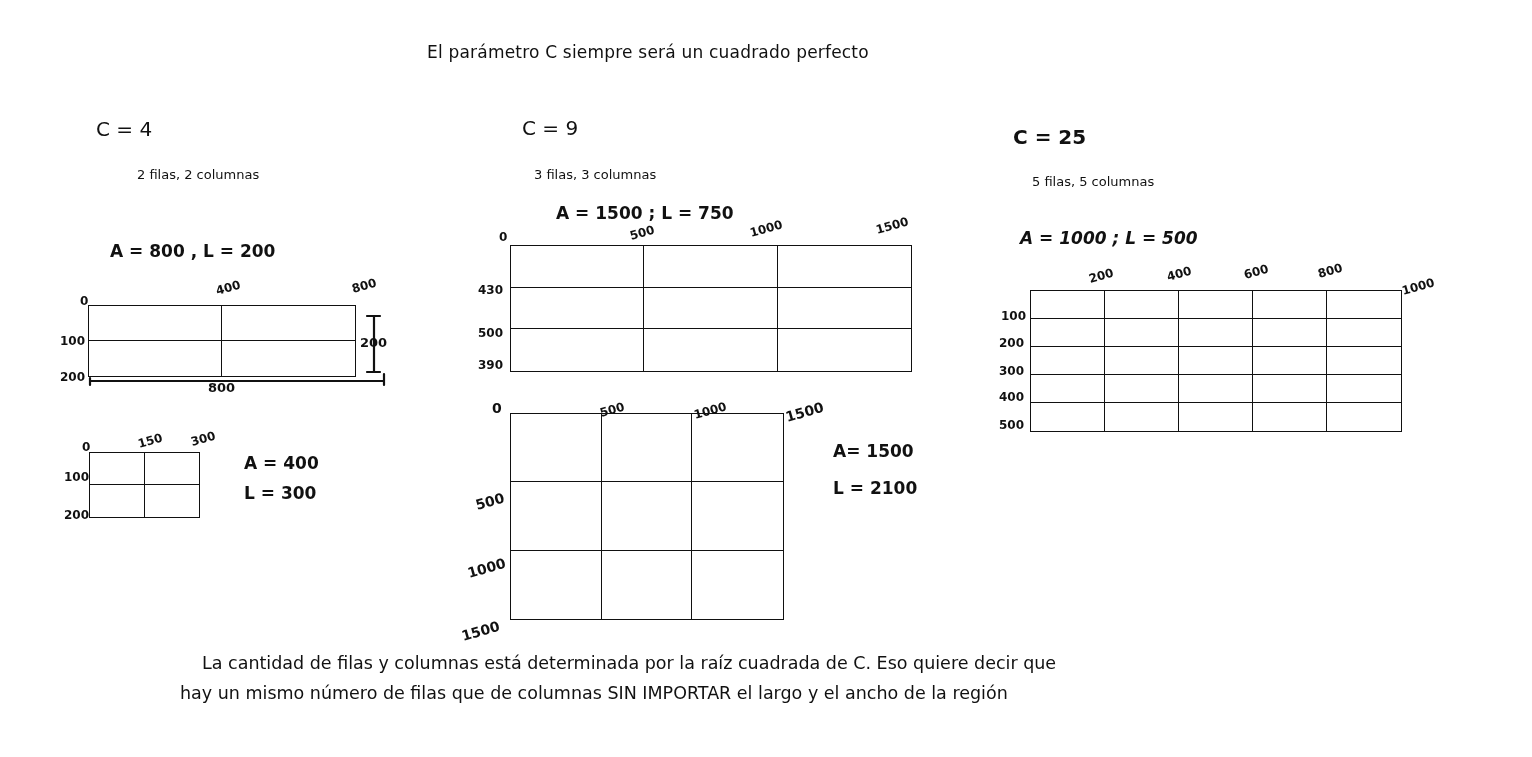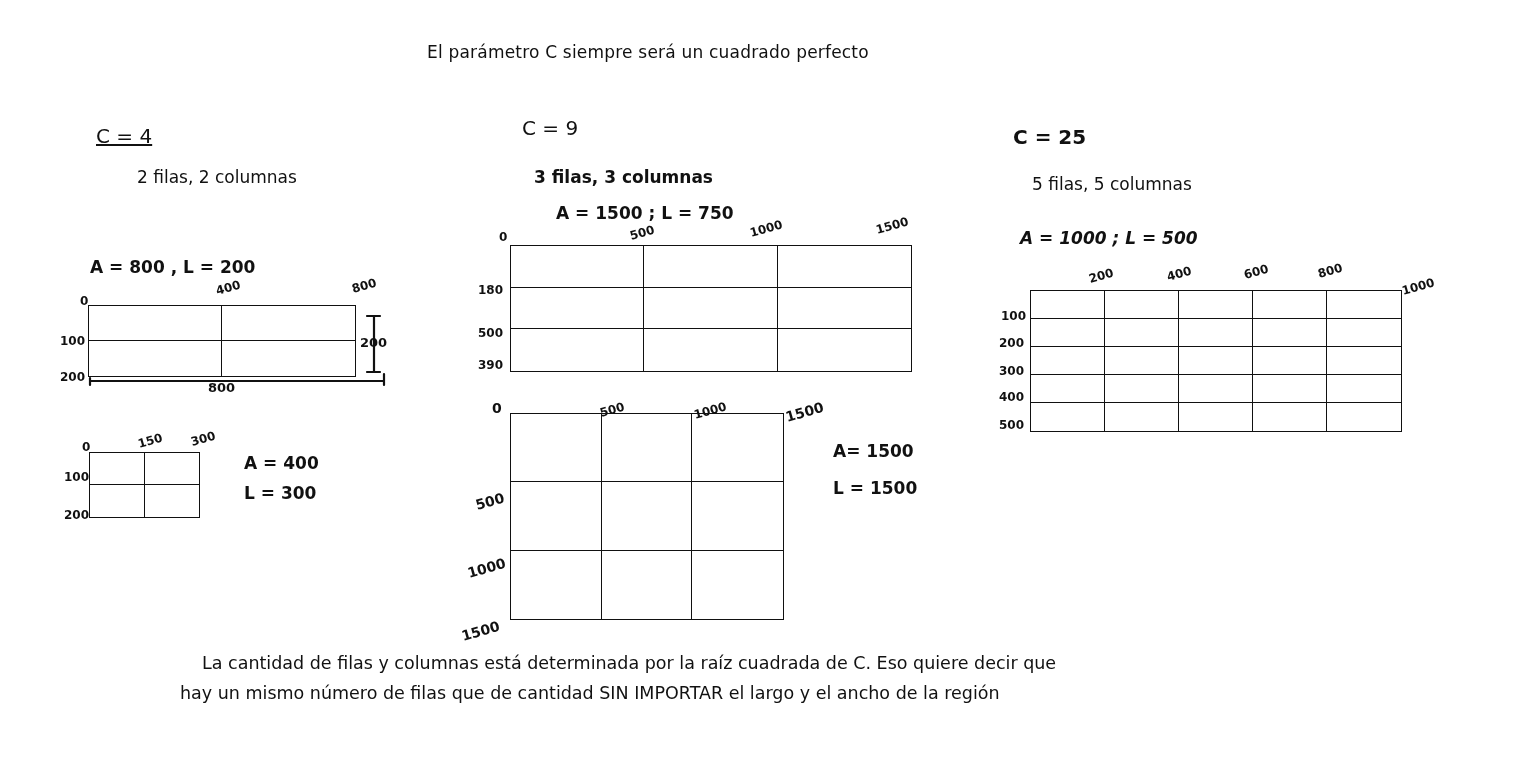--- a/index.html
+++ b/index.html
@@ -20,21 +20,21 @@
   .title {
     font-size: 17px;
     letter-spacing: 0.2px;
     white-space: nowrap;
   }
   .section-title {
     font-size: 20px;
     white-space: nowrap;
   }
   .section-sub {
-    font-size: 17px;
+    font-size: 13px;
     white-space: nowrap;
   }
   .formula {
     font-size: 17px;
     font-weight: 600;
     white-space: nowrap;
   }
   .axis-label {
     font-size: 12px;
     font-weight: 700;
@@ -70,24 +70,24 @@
     stroke-width: 2.2;
     fill: none;
     stroke-linecap: round;
   }
 </style>
 </head>
 <body>
 
 <div class="abs title" style="left:427px; top:42px;">El parámetro C siempre será un cuadrado perfecto</div>
 
-<div class="abs section-title" style="left:96px; top:124px;text-decoration:underline;">C = 4</div>
+<div class="abs section-title" style="left:96px; top:117px;">C = 4</div>
 <div class="abs section-sub" style="left:137px; top:167px;">2 filas, 2 columnas</div>
 
-<div class="abs formula" style="left:90px; top:241px;margin-top:16px;">A = 800  ,  L = 200</div>
+<div class="abs formula" style="left:110px; top:241px;">A = 800  ,  L = 200</div>
 
 <div class="abs axis-label" style="left:80px; top:294px;">0</div>
 <div class="abs axis-label rot" style="left:218px; top:284px;">400</div>
 <div class="abs axis-label rot" style="left:354px; top:282px;">800</div>
 
 <div class="abs axis-label" style="left:60px; top:334px;">100</div>
 <div class="abs axis-label" style="left:60px; top:370px;">200</div>
 
 <div class="abs grid" style="left:88px; top:305px; width:268px; height:72px; grid-template-columns: 1fr 1fr; grid-template-rows: 1fr 1fr;">
   <div></div>
@@ -113,30 +113,30 @@
   <div></div>
   <div class="last-col"></div>
   <div class="last-row"></div>
   <div class="last-col last-row"></div>
 </div>
 
 <div class="abs formula" style="left:244px; top:453px;">A = 400</div>
 <div class="abs formula" style="left:244px; top:483px;">L = 300</div>
 
 <div class="abs section-title" style="left:522px; top:116px;">C = 9</div>
-<div class="abs section-sub" style="left:534px; top:167px;font-weight:bold;">3 filas, 3 columnas</div>
+<div class="abs section-sub" style="left:534px; top:167px;">3 filas, 3 columnas</div>
 
 <div class="abs formula" style="left:556px; top:203px;">A = 1500 ;  L = 750</div>
 
 <div class="abs axis-label" style="left:499px; top:230px;">0</div>
 <div class="abs axis-label rot" style="left:632px; top:229px;">500</div>
 <div class="abs axis-label rot" style="left:752px; top:226px;">1000</div>
 <div class="abs axis-label rot" style="left:878px; top:223px;">1500</div>
 
-<div class="abs axis-label" style="left:478px; top:283px;">180</div>
+<div class="abs axis-label" style="left:478px; top:283px;">430</div>
 <div class="abs axis-label" style="left:478px; top:326px;">500</div>
 <div class="abs axis-label" style="left:478px; top:358px;">390</div>
 
 <div class="abs grid" style="left:510px; top:245px; width:402px; height:127px; grid-template-columns: 1fr 1fr 1fr; grid-template-rows: 1fr 1fr 1fr;">
   <div></div>
   <div></div>
   <div class="last-col"></div>
   <div></div>
   <div></div>
   <div class="last-col"></div>
@@ -160,21 +160,21 @@
   <div class="last-col"></div>
   <div></div>
   <div></div>
   <div class="last-col"></div>
   <div class="last-row"></div>
   <div class="last-row"></div>
   <div class="last-col last-row"></div>
 </div>
 
 <div class="abs formula" style="left:833px; top:441px;">A= 1500</div>
-<div class="abs formula" style="left:833px; top:478px;">L = 1500</div>
+<div class="abs formula" style="left:833px; top:478px;">L = 2100</div>
 
 <div class="abs section-title" style="left:1013px; top:125px;font-weight:bold;">C = 25</div>
 <div class="abs section-sub" style="left:1032px; top:174px;">5 filas, 5 columnas</div>
 
 <div class="abs formula" style="left:1020px; top:228px;font-style:italic;">A = 1000  ;   L = 500</div>
 
 <div class="abs axis-label rot" style="left:1091px; top:272px;">200</div>
 <div class="abs axis-label rot" style="left:1169px; top:270px;">400</div>
 <div class="abs axis-label rot" style="left:1246px; top:268px;">600</div>
 <div class="abs axis-label rot" style="left:1320px; top:267px;">800</div>
@@ -212,13 +212,13 @@
   <div class="last-col"></div>
 
   <div class="last-row"></div>
   <div class="last-row"></div>
   <div class="last-row"></div>
   <div class="last-row"></div>
   <div class="last-col last-row"></div>
 </div>
 
 <div class="abs footer" style="left:202px; top:648px;">La cantidad de filas y columnas está determinada por la raíz cuadrada de C. Eso quiere decir que</div>
-<div class="abs footer" style="left:180px; top:678px;">hay un mismo número de filas que de cantidad SIN IMPORTAR el largo y el ancho de la región</div>
+<div class="abs footer" style="left:180px; top:678px;">hay un mismo número de filas que de columnas SIN IMPORTAR el largo y el ancho de la región</div>
 
 </body></html>

